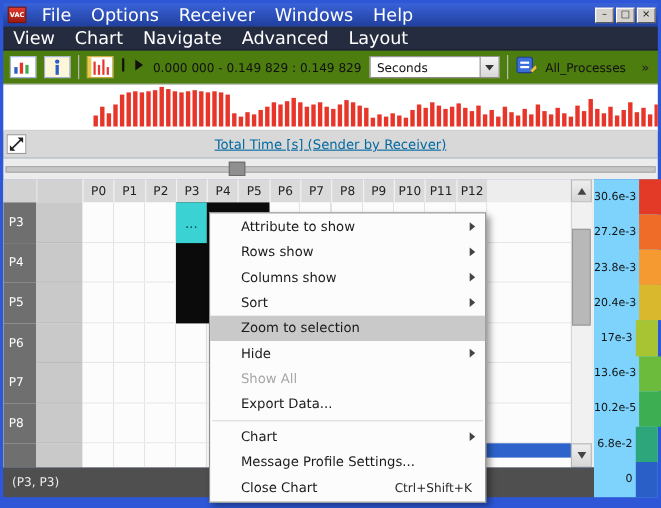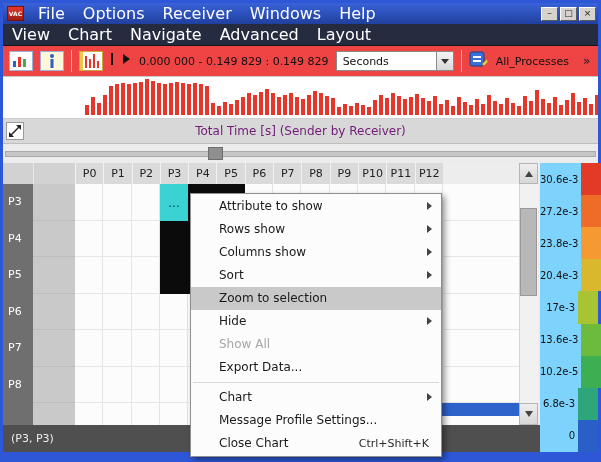--- a/index.html
+++ b/index.html
@@ -15,21 +15,21 @@
     display:flex;align-items:center;justify-content:center;}
   .menu-item{padding:0 9px;font-size:16px;line-height:21px;color:#fff;white-space:nowrap;}
   .winbtns{margin-left:auto;display:flex;gap:2px;padding-right:2px;}
   .winbtn{width:17px;height:14px;background:#d6d3ce;border:1px solid;
     border-color:#ffffff #5a5a5a #5a5a5a #ffffff;font-size:9px;line-height:11px;
     text-align:center;color:#222;}
   .menubar2{position:absolute;left:3px;top:24px;right:3px;height:22px;background:#262c40;
     border-bottom:1px solid #14161f;display:flex;align-items:flex-end;color:#fff;}
 
   
-  .toolbar{position:absolute;left:3px;top:46px;right:3px;height:31px;background:#ef4444;
+  .toolbar{position:absolute;left:3px;top:46px;right:3px;height:31px;background:#4d7c0f;
     border-bottom:1px solid #c9c9c9;display:flex;align-items:center;gap:7px;padding:0 6px;}
   .tb-icon{width:24px;height:20px;background:#fff;border:1px solid #9fb0d8;position:relative;flex:none;}
   .tb-sep{width:1px;height:22px;background:#c2c2c2;flex:none;}
   .tb-text{font-size:11px;color:#111;white-space:nowrap;}
   .combo{width:118px;height:20px;background:#fff;border:1px solid #8a8a8a;display:flex;
     align-items:center;font-size:11px;color:#111;padding-left:6px;flex:none;}
   .combo-btn{margin-left:auto;width:17px;height:100%;border-left:1px solid #8a8a8a;
     background:linear-gradient(#f4f4f4,#d8d8d8);display:flex;align-items:center;justify-content:center;}
   .tri-down{width:0;height:0;border-left:4px solid transparent;border-right:4px solid transparent;
     border-top:5px solid #333;}
@@ -39,21 +39,21 @@
   
   .timeline{position:absolute;left:3px;top:77px;right:3px;height:42px;background:#fff;
     border-bottom:1px solid #cfcfcf;overflow:hidden;}
   .tl-bars{position:absolute;left:82px;bottom:3px;height:36px;display:flex;align-items:flex-end;gap:2px;}
   .tl-bar{width:4px;background:#e8352a;flex:none;}
 
   
   .charttitle{position:absolute;left:3px;top:119px;right:3px;height:25px;background:#d8d8d8;
     border-bottom:1px solid #bfbfbf;display:flex;align-items:center;}
   .ct-icon{width:18px;height:18px;background:#fff;border:1px solid #9a9a9a;margin-left:3px;z-index:2;}
-  .ct-text{position:absolute;left:0;right:0;text-align:center;font-size:12px;color:#701a75;}
+  .ct-text{position:absolute;left:0;right:0;text-align:center;font-size:12px;color:#0369a1;text-decoration:underline;}
 
   
   .sliderrow{position:absolute;left:3px;top:144px;right:3px;height:19px;background:#ececec;}
   .sl-track{position:absolute;left:2px;right:2px;top:7px;height:6px;background:#c6c6c6;
     border:1px solid #a9a9a9;}
   .sl-handle{position:absolute;left:205px;top:3px;width:15px;height:13px;background:#8f8f8f;
     border:1px solid #6d6d6d;}
 
   
   .matrix{position:absolute;left:3px;top:163px;width:537px;height:262px;background:#ededed;overflow:hidden;}
@@ -400,21 +400,21 @@
       </div>
       <div class="lg-row">
         <div class="lg-label">13.6e-3</div>
         <div class="lg-block" style="background: rgb(108, 187, 60);"></div>
       </div>
       <div class="lg-row">
         <div class="lg-label">10.2e-5</div>
         <div class="lg-block" style="background: rgb(61, 174, 82);"></div>
       </div>
       <div class="lg-row">
-        <div class="lg-label">6.8e-3</div>
+        <div class="lg-label">6.8e-2</div>
         <div class="lg-block" style="background: rgb(45, 166, 124);"></div>
       </div>
       <div class="lg-row">
         <div class="lg-label">0</div>
         <div class="lg-block" style="background: rgb(43, 95, 200);"></div>
       </div>
     </div>
 
   <div class="status">
     <span>(P3, P3)</span>

